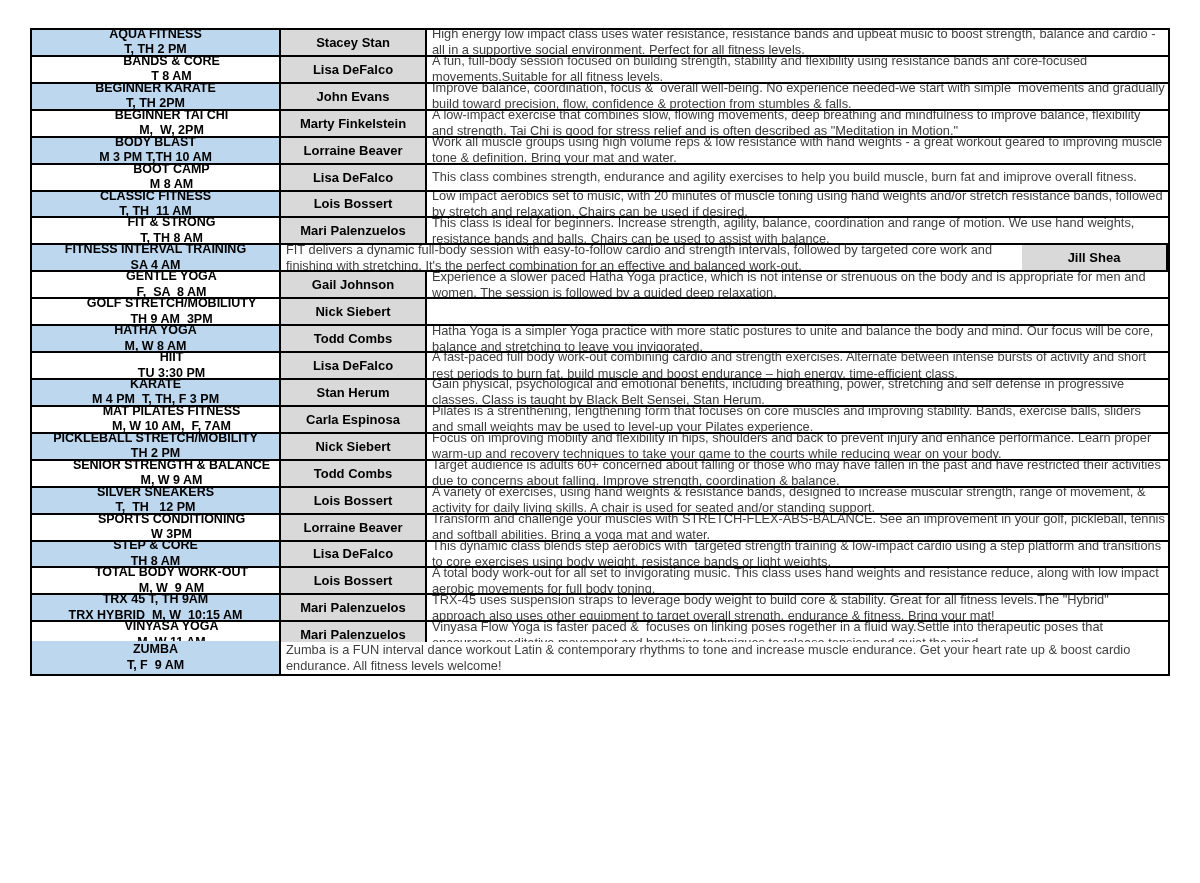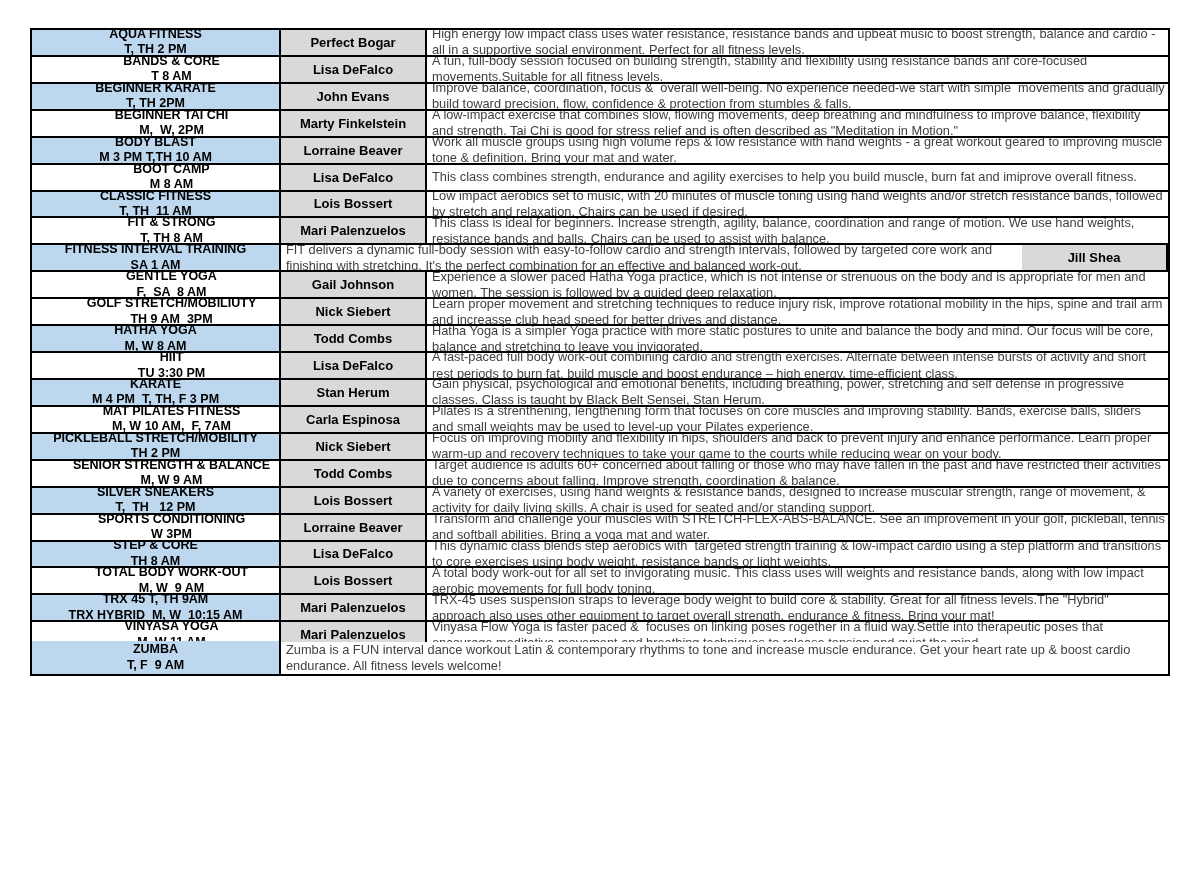--- a/index.html
+++ b/index.html
@@ -83,21 +83,21 @@
 </style>
 </head>
 <body style="background: rgb(255, 255, 255);">
 
 <div class="schedule-table">
   <div class="row shade-blue">
     <div class="cell class-cell">
       <div class="class-name">AQUA FITNESS</div>
       <div class="class-schedule">T, TH 2 PM</div>
     </div>
-    <div class="cell instructor-cell">Perfect Bogar</div>
+    <div class="cell instructor-cell">Stacey Stan</div>
     <div class="cell desc-cell">
       <span>High energy low impact class uses water resistance, resistance bands and upbeat music to boost strength, balance and cardio - all in a supportive social environment. Perfect for all fitness levels.</span>
     </div>
   </div>
 
   <div class="row shade-white">
     <div class="cell class-cell">
       <div class="class-name">BANDS &amp; CORE</div>
       <div class="class-schedule">T 8 AM</div>
     </div>
@@ -169,21 +169,21 @@
     </div>
     <div class="cell instructor-cell">Mari Palenzuelos</div>
     <div class="cell desc-cell">
       <span>This class is ideal for beginners. Increase strength, agility, balance, coordination and range of motion. We use hand weights, resistance bands and balls. Chairs can be used to assist with balance.</span>
     </div>
   </div>
 
   <div class="row shade-blue">
     <div class="cell class-cell">
       <div class="class-name">FITNESS INTERVAL TRAINING</div>
-      <div class="class-schedule">SA 1 AM</div>
+      <div class="class-schedule">SA 4 AM</div>
     </div>
     <div class="cell desc-cell">
       <span>FIT delivers a dynamic full-body session with easy-to-follow cardio and strength intervals, followed by targeted core work and finishing with stretching. It's the perfect combination for an effective and balanced work-out.</span>
     </div>
     <div class="cell instructor-cell">Jill Shea</div>
   </div>
 
   <div class="row shade-white">
     <div class="cell class-cell">
       <div class="class-name">GENTLE YOGA</div>
@@ -194,23 +194,20 @@
       <span>Experience a slower paced Hatha Yoga practice, which is not intense or strenuous on the body and is appropriate for men and women. The session is followed by a guided deep relaxation.</span>
     </div>
   </div>
 
   <div class="row shade-white">
     <div class="cell class-cell">
       <div class="class-name">GOLF STRETCH/MOBILIUTY</div>
       <div class="class-schedule">TH 9 AM  3PM</div>
     </div>
     <div class="cell instructor-cell">Nick Siebert</div>
-    <div class="cell desc-cell">
-      <span>Learn proper movement and stretching techniques to reduce injury risk, improve rotational mobility in the hips, spine and trail arm and increasse club head speed for better drives and distance.</span>
-    </div>
   </div>
 
   <div class="row shade-blue">
     <div class="cell class-cell">
       <div class="class-name">HATHA YOGA</div>
       <div class="class-schedule">M, W 8 AM</div>
     </div>
     <div class="cell instructor-cell">Todd Combs</div>
     <div class="cell desc-cell">
       <span>Hatha Yoga is a simpler Yoga practice with more static postures to unite and balance the body and mind. Our focus will be core, balance and stretching to leave you invigorated.</span>
@@ -305,21 +302,21 @@
     </div>
   </div>
 
   <div class="row shade-white">
     <div class="cell class-cell">
       <div class="class-name">TOTAL BODY WORK-OUT</div>
       <div class="class-schedule">M, W  9 AM</div>
     </div>
     <div class="cell instructor-cell">Lois Bossert</div>
     <div class="cell desc-cell">
-      <span>A total body work-out for all set to invigorating music. This class uses will weights and resistance bands, along with low impact aerobic movements for full body toning.</span>
+      <span>A total body work-out for all set to invigorating music. This class uses hand weights and resistance reduce, along with low impact aerobic movements for full body toning.</span>
     </div>
   </div>
 
   <div class="row shade-blue">
     <div class="cell class-cell">
       <div class="class-name">TRX 45 T, TH 9AM</div>
       <div class="class-schedule">TRX HYBRID  M, W  10:15 AM</div>
     </div>
     <div class="cell instructor-cell">Mari Palenzuelos</div>
     <div class="cell desc-cell">

